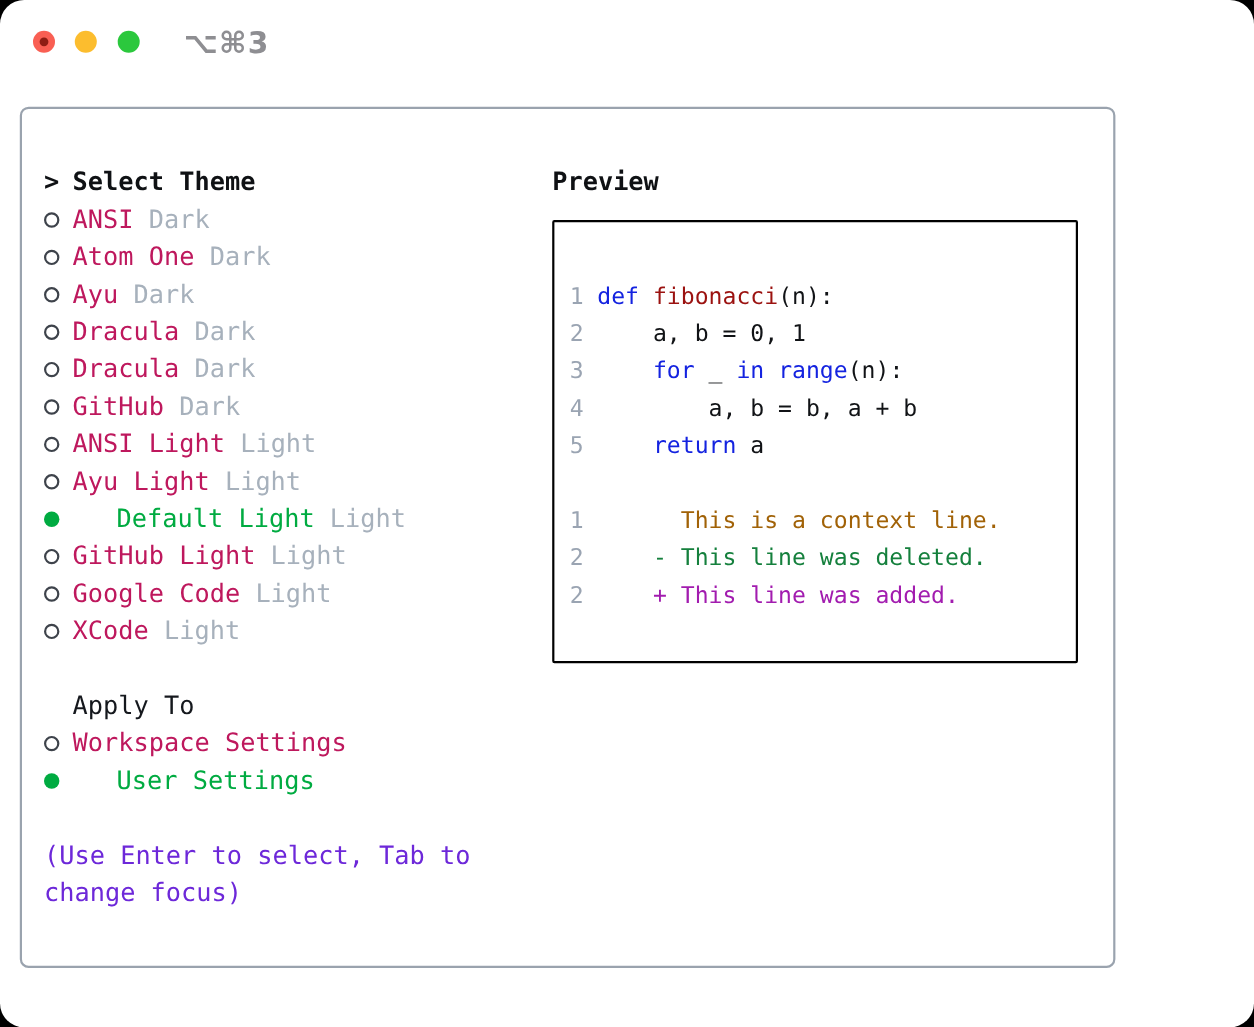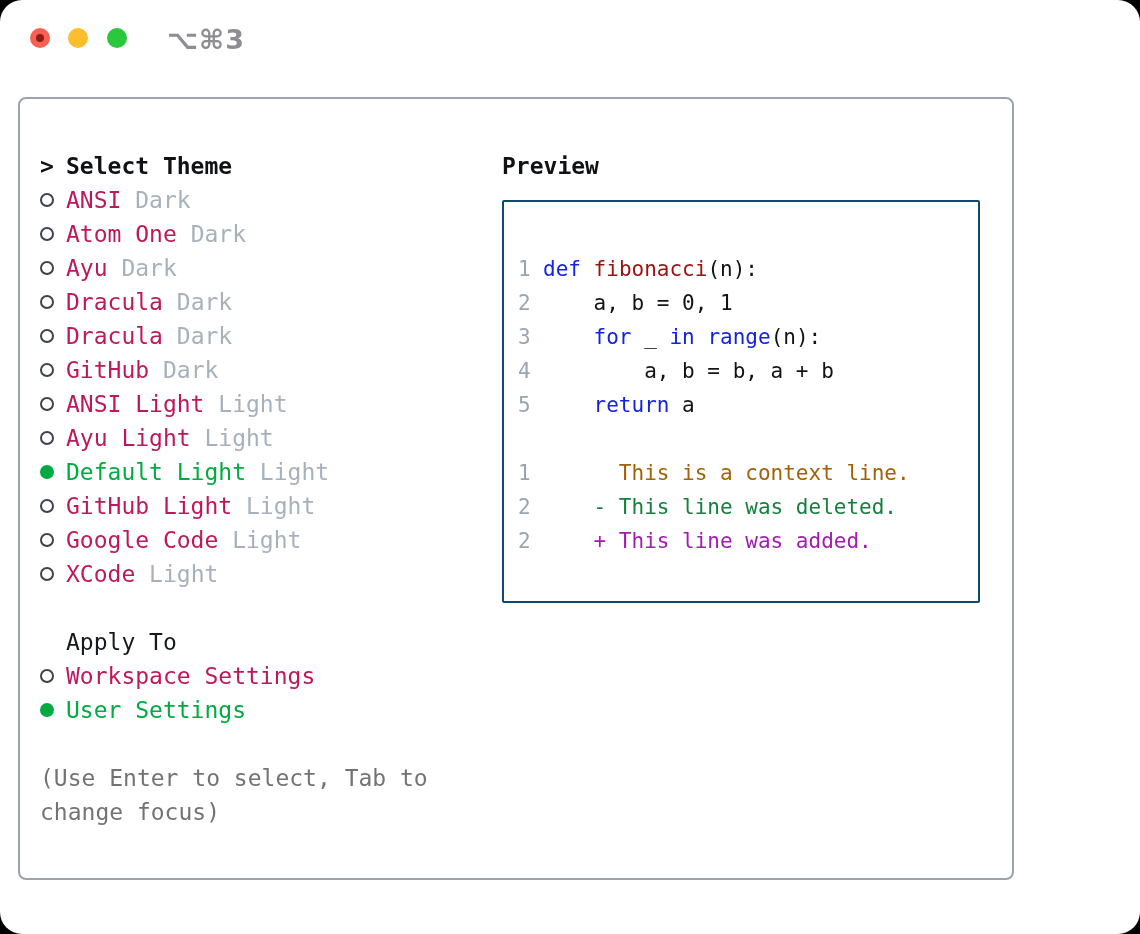--- a/index.html
+++ b/index.html
@@ -33,33 +33,33 @@
   .row { display:flex; align-items:center; height:34px; font-size:23px; white-space:pre; }
   .slot { width:26px; display:flex; align-items:center; flex:none; }
   .prompt { font-weight:bold; color:#0f1114; font-size:23px; }
   .panel-title { font-weight:bold; color:#0f1114; }
   .radio {
     width:14px; height:14px; border-radius:50%;
     border:2px solid #3e434b; background:transparent;
   }
   .radio.sel { border:none; background:#00ab41; }
   .item-name { color:#be185d; }
-  .item-name.sel { color:#00ab41; }
+  .item-name.sel { color:#00ab41;margin-left:40px; }
   .item-suffix { color:#a7b1bc; }
   .spacer { height:34px; }
   .section-title { padding-left:26px; color:#15181d; }
   .help {
-    margin-top:0; color:#737373; font-size:23px; line-height:34px; white-space:pre-wrap;
+    margin-top:0; color:#6d28d9; font-size:23px; line-height:34px; white-space:pre-wrap;
   }
   
   .preview-col { position:absolute; left:482px; top:50px; width:494px; }
   .preview-title { font-size:23px; font-weight:bold; color:#0f1114; height:34px; line-height:34px; }
   .preview-box {
     margin-top:17px; width:478px; height:403px;
-    border:2px solid #0c4a6e; border-radius:2px; background:#fff;
+    border:2px solid #000000; border-radius:2px; background:#fff;
     padding:50px 0 0 14px; overflow:hidden;
   }
   .code-line { height:34px; line-height:34px; font-size:21px; white-space:pre; }
   .ln { display:inline-block; width:25px; color:#9aa4b2; }
   .seg.pl  { color:#111316; }
   .seg.kw  { color:#1423e0; }
   .seg.fn  { color:#9b1210; }
   .seg.ctx { color:#a16207; }
   .seg.del { color:#15803d; }
   .seg.add { color:#a21caf; }

